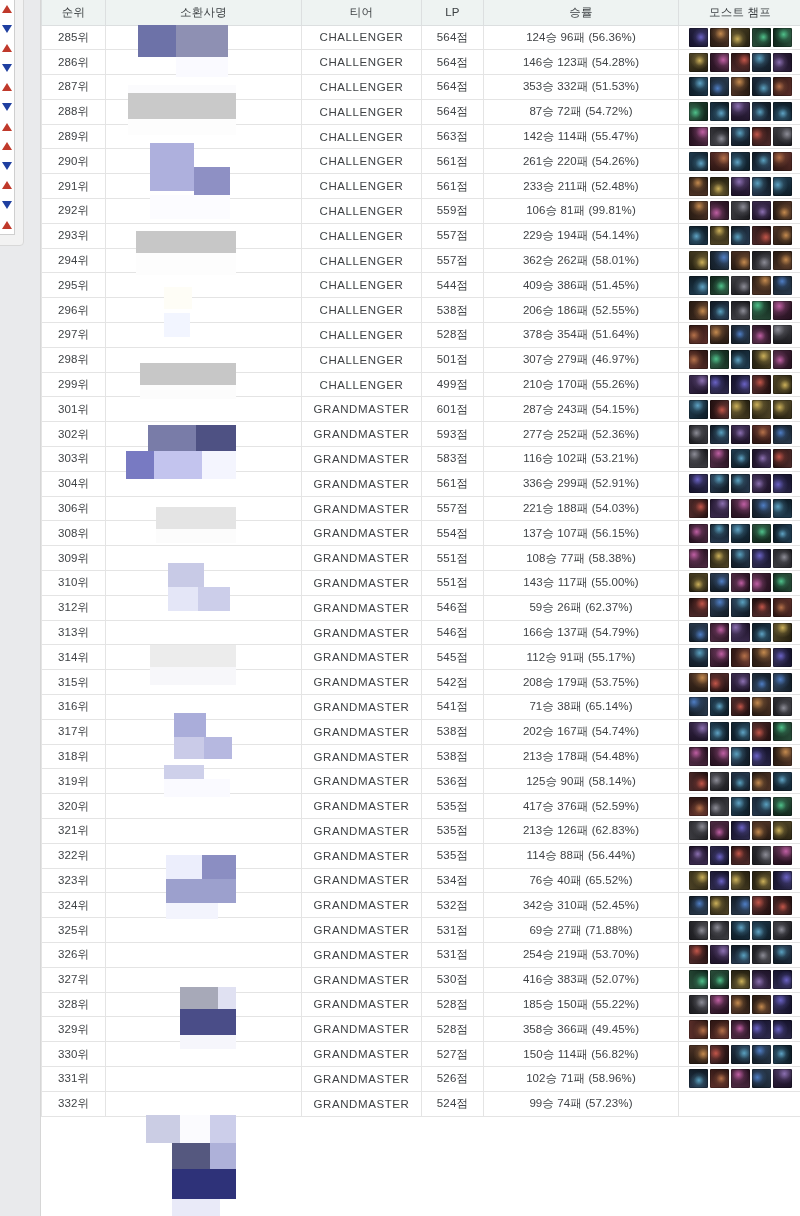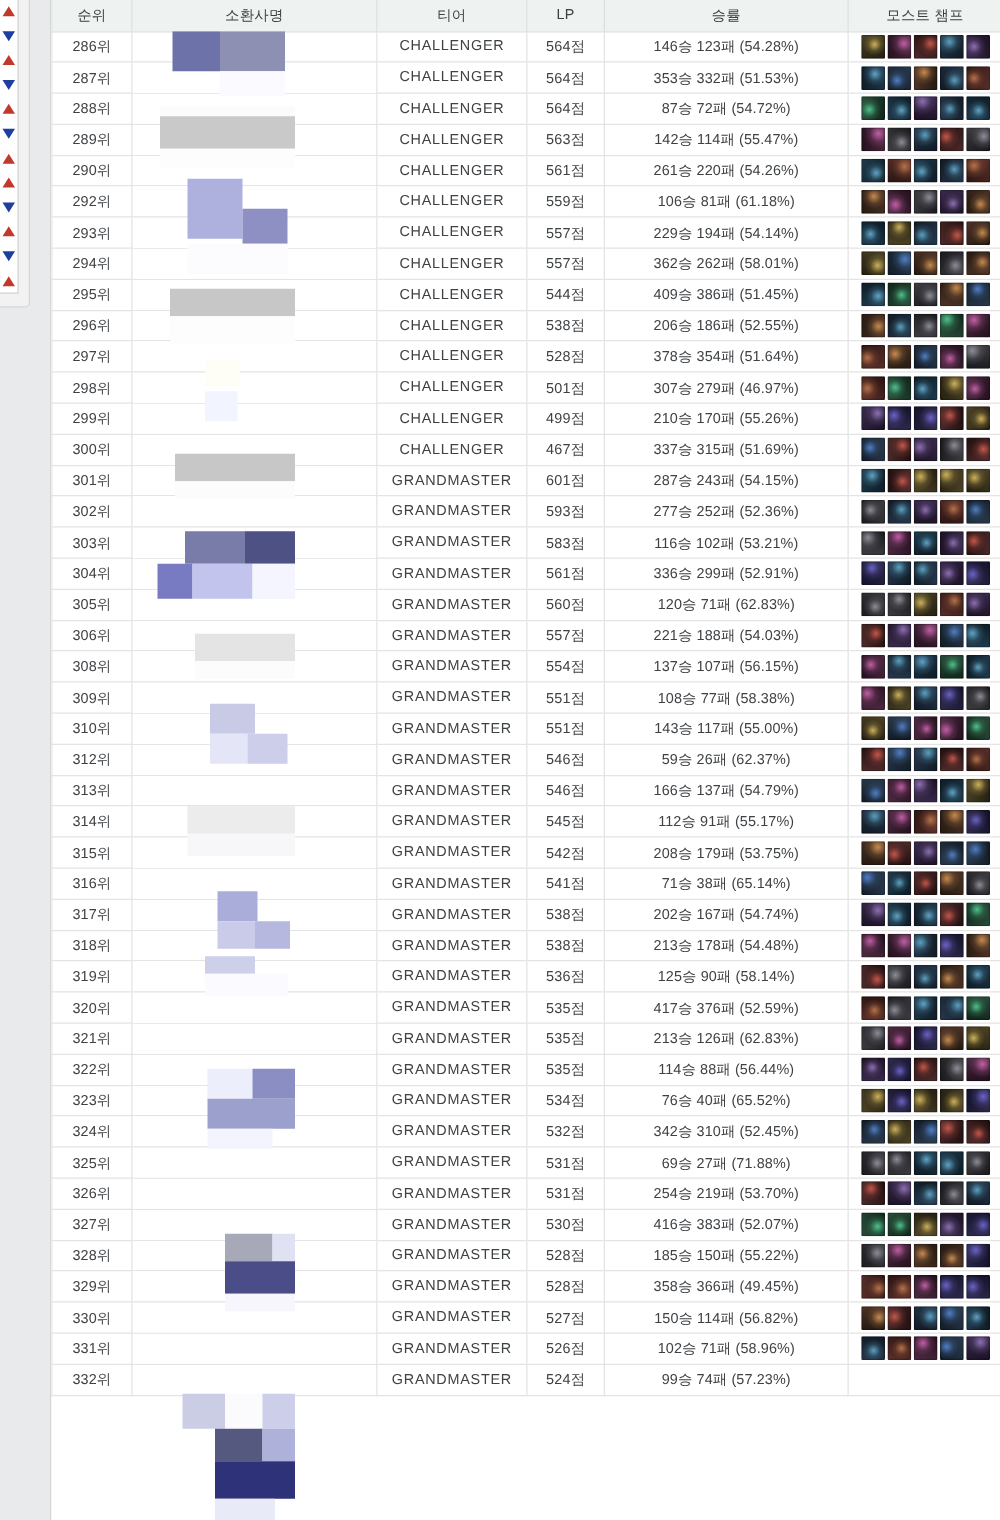--- a/index.html
+++ b/index.html
@@ -187,20 +187,36 @@
           <th>순위</th>
           <th>소환사명</th>
           <th>티어</th>
           <th>LP</th>
           <th>승률</th>
           <th>모스트 챔프</th>
         </tr>
       </thead>
       <tbody id="tbody">
           <tr>
+            <td class="rank-cell">285위</td>
+            <td class="name-cell"></td>
+            <td class="tier-cell">CHALLENGER</td>
+            <td class="lp-cell">564점</td>
+            <td class="wr-cell">124승 96패 (56.36%)</td>
+            <td class="champ-cell">
+              <div class="champ-row">
+                <div class="champ" style="background:radial-gradient(circle at 63% 48%, #6a62c4 0%, #6a62c433 34%, transparent 58%),linear-gradient(233deg, #2e2a4d 0%, #14122a 100%);"></div>
+                <div class="champ" style="background:radial-gradient(circle at 56% 30%, #c48a4f 0%, #c48a4f33 34%, transparent 58%),linear-gradient(244deg, #4d3326 0%, #261a12 100%);"></div>
+                <div class="champ" style="background:radial-gradient(circle at 34% 58%, #cbb05a 0%, #cbb05a33 34%, transparent 58%),linear-gradient(124deg, #4d4326 0%, #241f10 100%);"></div>
+                <div class="champ" style="background:radial-gradient(circle at 60% 48%, #4fc08a 0%, #4fc08a33 34%, transparent 58%),linear-gradient(72deg, #2a4d3a 0%, #10261b 100%);"></div>
+                <div class="champ" style="background:radial-gradient(circle at 56% 34%, #4fc08a 0%, #4fc08a33 34%, transparent 58%),linear-gradient(269deg, #2a4d3a 0%, #10261b 100%);"></div>
+              </div>
+            </td>
+          </tr>
+          <tr>
             <td class="rank-cell">286위</td>
             <td class="name-cell"></td>
             <td class="tier-cell">CHALLENGER</td>
             <td class="lp-cell">564점</td>
             <td class="wr-cell">146승 123패 (54.28%)</td>
             <td class="champ-cell">
               <div class="champ-row">
                 <div class="champ" style="background:radial-gradient(circle at 56% 40%, #cbb05a 0%, #cbb05a33 34%, transparent 58%),linear-gradient(161deg, #4d4326 0%, #241f10 100%);"></div>
                 <div class="champ" style="background:radial-gradient(circle at 69% 36%, #bf5fa3 0%, #bf5fa333 34%, transparent 58%),linear-gradient(247deg, #4d2a42 0%, #24101e 100%);"></div>
                 <div class="champ" style="background:radial-gradient(circle at 70% 36%, #c2564a 0%, #c2564a33 34%, transparent 58%),linear-gradient(24deg, #4d2a2a 0%, #210f0f 100%);"></div>
@@ -267,25 +283,41 @@
               <div class="champ-row">
                 <div class="champ" style="background:radial-gradient(circle at 63% 60%, #5fa3c4 0%, #5fa3c433 34%, transparent 58%),linear-gradient(118deg, #1f3a4d 0%, #0e1c26 100%);"></div>
                 <div class="champ" style="background:radial-gradient(circle at 72% 33%, #b5714a 0%, #b5714a33 34%, transparent 58%),linear-gradient(197deg, #5b2f2a 0%, #2b1512 100%);"></div>
                 <div class="champ" style="background:radial-gradient(circle at 34% 54%, #5fa3c4 0%, #5fa3c433 34%, transparent 58%),linear-gradient(123deg, #1f3a4d 0%, #0e1c26 100%);"></div>
                 <div class="champ" style="background:radial-gradient(circle at 60% 44%, #5aa0bf 0%, #5aa0bf33 34%, transparent 58%),linear-gradient(309deg, #26384d 0%, #101a24 100%);"></div>
                 <div class="champ" style="background:radial-gradient(circle at 33% 29%, #b5714a 0%, #b5714a33 34%, transparent 58%),linear-gradient(231deg, #5b2f2a 0%, #2b1512 100%);"></div>
               </div>
             </td>
           </tr>
           <tr>
+            <td class="rank-cell">291위</td>
+            <td class="name-cell"></td>
+            <td class="tier-cell">CHALLENGER</td>
+            <td class="lp-cell">561점</td>
+            <td class="wr-cell">233승 211패 (52.48%)</td>
+            <td class="champ-cell">
+              <div class="champ-row">
+                <div class="champ" style="background:radial-gradient(circle at 47% 31%, #c48a4f 0%, #c48a4f33 34%, transparent 58%),linear-gradient(6deg, #4d3326 0%, #261a12 100%);"></div>
+                <div class="champ" style="background:radial-gradient(circle at 44% 62%, #cbb05a 0%, #cbb05a33 34%, transparent 58%),linear-gradient(352deg, #4d4326 0%, #241f10 100%);"></div>
+                <div class="champ" style="background:radial-gradient(circle at 43% 25%, #8b6fb0 0%, #8b6fb033 34%, transparent 58%),linear-gradient(193deg, #3a2a4d 0%, #1c1226 100%);"></div>
+                <div class="champ" style="background:radial-gradient(circle at 29% 33%, #5aa0bf 0%, #5aa0bf33 34%, transparent 58%),linear-gradient(62deg, #26384d 0%, #101a24 100%);"></div>
+                <div class="champ" style="background:radial-gradient(circle at 25% 41%, #5fa3c4 0%, #5fa3c433 34%, transparent 58%),linear-gradient(168deg, #1f3a4d 0%, #0e1c26 100%);"></div>
+              </div>
+            </td>
+          </tr>
+          <tr>
             <td class="rank-cell">292위</td>
             <td class="name-cell"></td>
             <td class="tier-cell">CHALLENGER</td>
             <td class="lp-cell">559점</td>
-            <td class="wr-cell">106승 81패 (61.18%)</td>
+            <td class="wr-cell">106승 81패 (99.81%)</td>
             <td class="champ-cell">
               <div class="champ-row">
                 <div class="champ" style="background:radial-gradient(circle at 53% 27%, #c48a4f 0%, #c48a4f33 34%, transparent 58%),linear-gradient(251deg, #4d3326 0%, #261a12 100%);"></div>
                 <div class="champ" style="background:radial-gradient(circle at 34% 62%, #bf5fa3 0%, #bf5fa333 34%, transparent 58%),linear-gradient(58deg, #4d2a42 0%, #24101e 100%);"></div>
                 <div class="champ" style="background:radial-gradient(circle at 64% 31%, #8c8c96 0%, #8c8c9633 34%, transparent 58%),linear-gradient(108deg, #3d3d42 0%, #1a1a1e 100%);"></div>
                 <div class="champ" style="background:radial-gradient(circle at 55% 57%, #8b6fb0 0%, #8b6fb033 34%, transparent 58%),linear-gradient(166deg, #3a2a4d 0%, #1c1226 100%);"></div>
                 <div class="champ" style="background:radial-gradient(circle at 60% 60%, #c48a4f 0%, #c48a4f33 34%, transparent 58%),linear-gradient(252deg, #4d3326 0%, #261a12 100%);"></div>
               </div>
             </td>
           </tr>
@@ -395,36 +427,20 @@
               <div class="champ-row">
                 <div class="champ" style="background:radial-gradient(circle at 69% 30%, #8b6fb0 0%, #8b6fb033 34%, transparent 58%),linear-gradient(130deg, #3a2a4d 0%, #1c1226 100%);"></div>
                 <div class="champ" style="background:radial-gradient(circle at 28% 39%, #6a62c4 0%, #6a62c433 34%, transparent 58%),linear-gradient(5deg, #2e2a4d 0%, #14122a 100%);"></div>
                 <div class="champ" style="background:radial-gradient(circle at 71% 48%, #6a62c4 0%, #6a62c433 34%, transparent 58%),linear-gradient(296deg, #2e2a4d 0%, #14122a 100%);"></div>
                 <div class="champ" style="background:radial-gradient(circle at 42% 39%, #c2564a 0%, #c2564a33 34%, transparent 58%),linear-gradient(88deg, #4d2a2a 0%, #210f0f 100%);"></div>
                 <div class="champ" style="background:radial-gradient(circle at 63% 53%, #cbb05a 0%, #cbb05a33 34%, transparent 58%),linear-gradient(110deg, #4d4326 0%, #241f10 100%);"></div>
               </div>
             </td>
           </tr>
           <tr>
-            <td class="rank-cell">300위</td>
-            <td class="name-cell"></td>
-            <td class="tier-cell">CHALLENGER</td>
-            <td class="lp-cell">467점</td>
-            <td class="wr-cell">337승 315패 (51.69%)</td>
-            <td class="champ-cell">
-              <div class="champ-row">
-                <div class="champ" style="background:radial-gradient(circle at 37% 43%, #4f7ec4 0%, #4f7ec433 34%, transparent 58%),linear-gradient(261deg, #2a3a4d 0%, #121c26 100%);"></div>
-                <div class="champ" style="background:radial-gradient(circle at 64% 34%, #c2564a 0%, #c2564a33 34%, transparent 58%),linear-gradient(88deg, #4d2a2a 0%, #210f0f 100%);"></div>
-                <div class="champ" style="background:radial-gradient(circle at 26% 41%, #8b6fb0 0%, #8b6fb033 34%, transparent 58%),linear-gradient(214deg, #3a2a4d 0%, #1c1226 100%);"></div>
-                <div class="champ" style="background:radial-gradient(circle at 60% 33%, #8c8c96 0%, #8c8c9633 34%, transparent 58%),linear-gradient(278deg, #3d3d42 0%, #1a1a1e 100%);"></div>
-                <div class="champ" style="background:radial-gradient(circle at 72% 49%, #c2564a 0%, #c2564a33 34%, transparent 58%),linear-gradient(333deg, #4d2a2a 0%, #210f0f 100%);"></div>
-              </div>
-            </td>
-          </tr>
-          <tr>
             <td class="rank-cell">301위</td>
             <td class="name-cell"></td>
             <td class="tier-cell">GRANDMASTER</td>
             <td class="lp-cell">601점</td>
             <td class="wr-cell">287승 243패 (54.15%)</td>
             <td class="champ-cell">
               <div class="champ-row">
                 <div class="champ" style="background:radial-gradient(circle at 46% 29%, #5fa3c4 0%, #5fa3c433 34%, transparent 58%),linear-gradient(119deg, #1f3a4d 0%, #0e1c26 100%);"></div>
                 <div class="champ" style="background:radial-gradient(circle at 63% 53%, #c2564a 0%, #c2564a33 34%, transparent 58%),linear-gradient(272deg, #4d2a2a 0%, #210f0f 100%);"></div>
                 <div class="champ" style="background:radial-gradient(circle at 29% 33%, #cbb05a 0%, #cbb05a33 34%, transparent 58%),linear-gradient(45deg, #4d4326 0%, #241f10 100%);"></div>
@@ -471,36 +487,20 @@
             <td class="tier-cell">GRANDMASTER</td>
             <td class="lp-cell">561점</td>
             <td class="wr-cell">336승 299패 (52.91%)</td>
             <td class="champ-cell">
               <div class="champ-row">
                 <div class="champ" style="background:radial-gradient(circle at 45% 29%, #6a62c4 0%, #6a62c433 34%, transparent 58%),linear-gradient(232deg, #2e2a4d 0%, #14122a 100%);"></div>
                 <div class="champ" style="background:radial-gradient(circle at 48% 26%, #5aa0bf 0%, #5aa0bf33 34%, transparent 58%),linear-gradient(110deg, #26384d 0%, #101a24 100%);"></div>
                 <div class="champ" style="background:radial-gradient(circle at 37% 34%, #5aa0bf 0%, #5aa0bf33 34%, transparent 58%),linear-gradient(279deg, #26384d 0%, #101a24 100%);"></div>
                 <div class="champ" style="background:radial-gradient(circle at 36% 51%, #8b6fb0 0%, #8b6fb033 34%, transparent 58%),linear-gradient(116deg, #3a2a4d 0%, #1c1226 100%);"></div>
                 <div class="champ" style="background:radial-gradient(circle at 27% 55%, #6a62c4 0%, #6a62c433 34%, transparent 58%),linear-gradient(38deg, #2e2a4d 0%, #14122a 100%);"></div>
-              </div>
-            </td>
-          </tr>
-          <tr>
-            <td class="rank-cell">305위</td>
-            <td class="name-cell"></td>
-            <td class="tier-cell">GRANDMASTER</td>
-            <td class="lp-cell">560점</td>
-            <td class="wr-cell">120승 71패 (62.83%)</td>
-            <td class="champ-cell">
-              <div class="champ-row">
-                <div class="champ" style="background:radial-gradient(circle at 59% 60%, #8c8c96 0%, #8c8c9633 34%, transparent 58%),linear-gradient(225deg, #3d3d42 0%, #1a1a1e 100%);"></div>
-                <div class="champ" style="background:radial-gradient(circle at 49% 28%, #8c8c96 0%, #8c8c9633 34%, transparent 58%),linear-gradient(53deg, #3d3d42 0%, #1a1a1e 100%);"></div>
-                <div class="champ" style="background:radial-gradient(circle at 30% 43%, #cbb05a 0%, #cbb05a33 34%, transparent 58%),linear-gradient(142deg, #4d4326 0%, #241f10 100%);"></div>
-                <div class="champ" style="background:radial-gradient(circle at 61% 34%, #b5714a 0%, #b5714a33 34%, transparent 58%),linear-gradient(39deg, #5b2f2a 0%, #2b1512 100%);"></div>
-                <div class="champ" style="background:radial-gradient(circle at 34% 45%, #8b6fb0 0%, #8b6fb033 34%, transparent 58%),linear-gradient(189deg, #3a2a4d 0%, #1c1226 100%);"></div>
               </div>
             </td>
           </tr>
           <tr>
             <td class="rank-cell">306위</td>
             <td class="name-cell"></td>
             <td class="tier-cell">GRANDMASTER</td>
             <td class="lp-cell">557점</td>
             <td class="wr-cell">221승 188패 (54.03%)</td>
             <td class="champ-cell">

